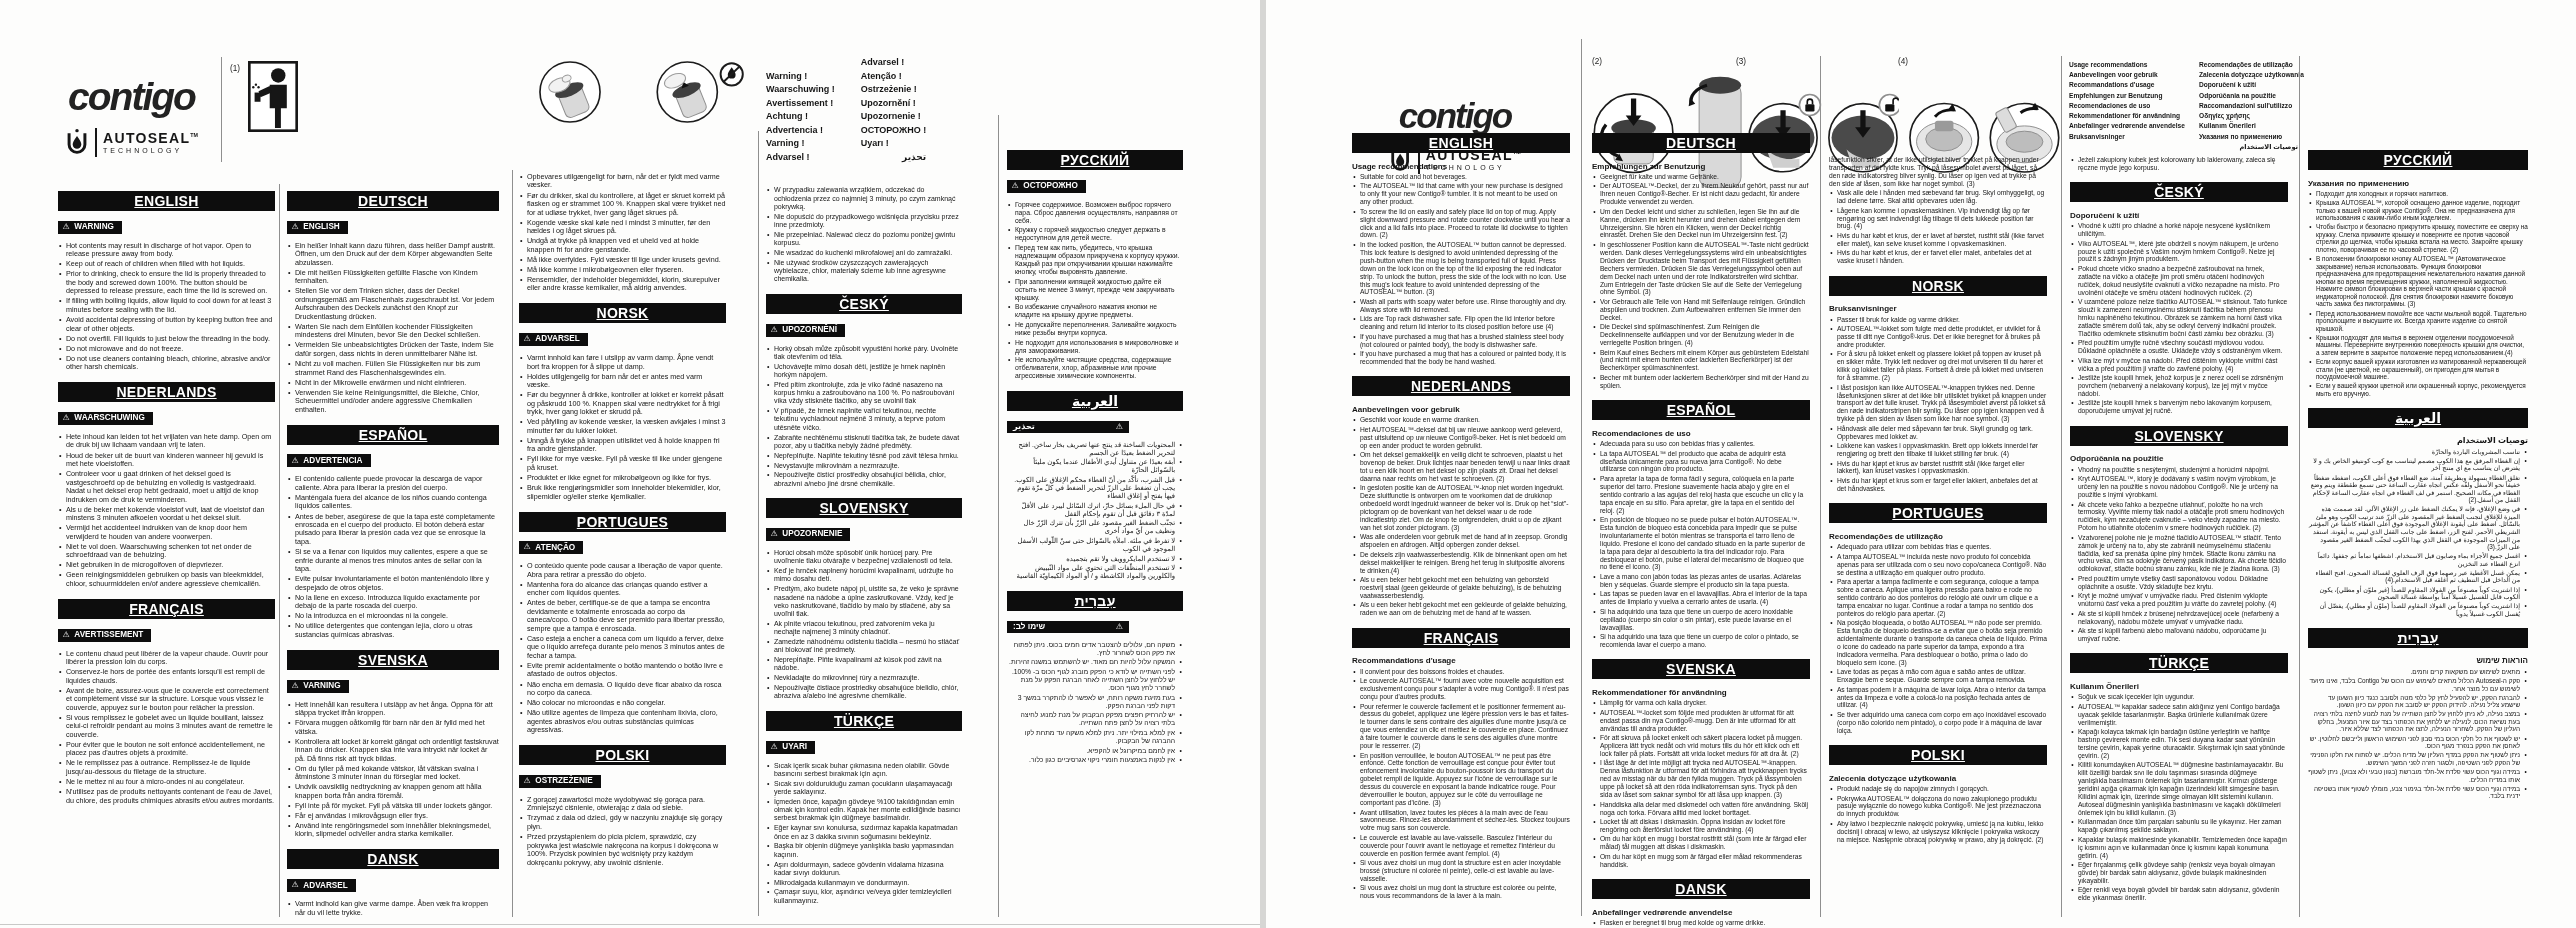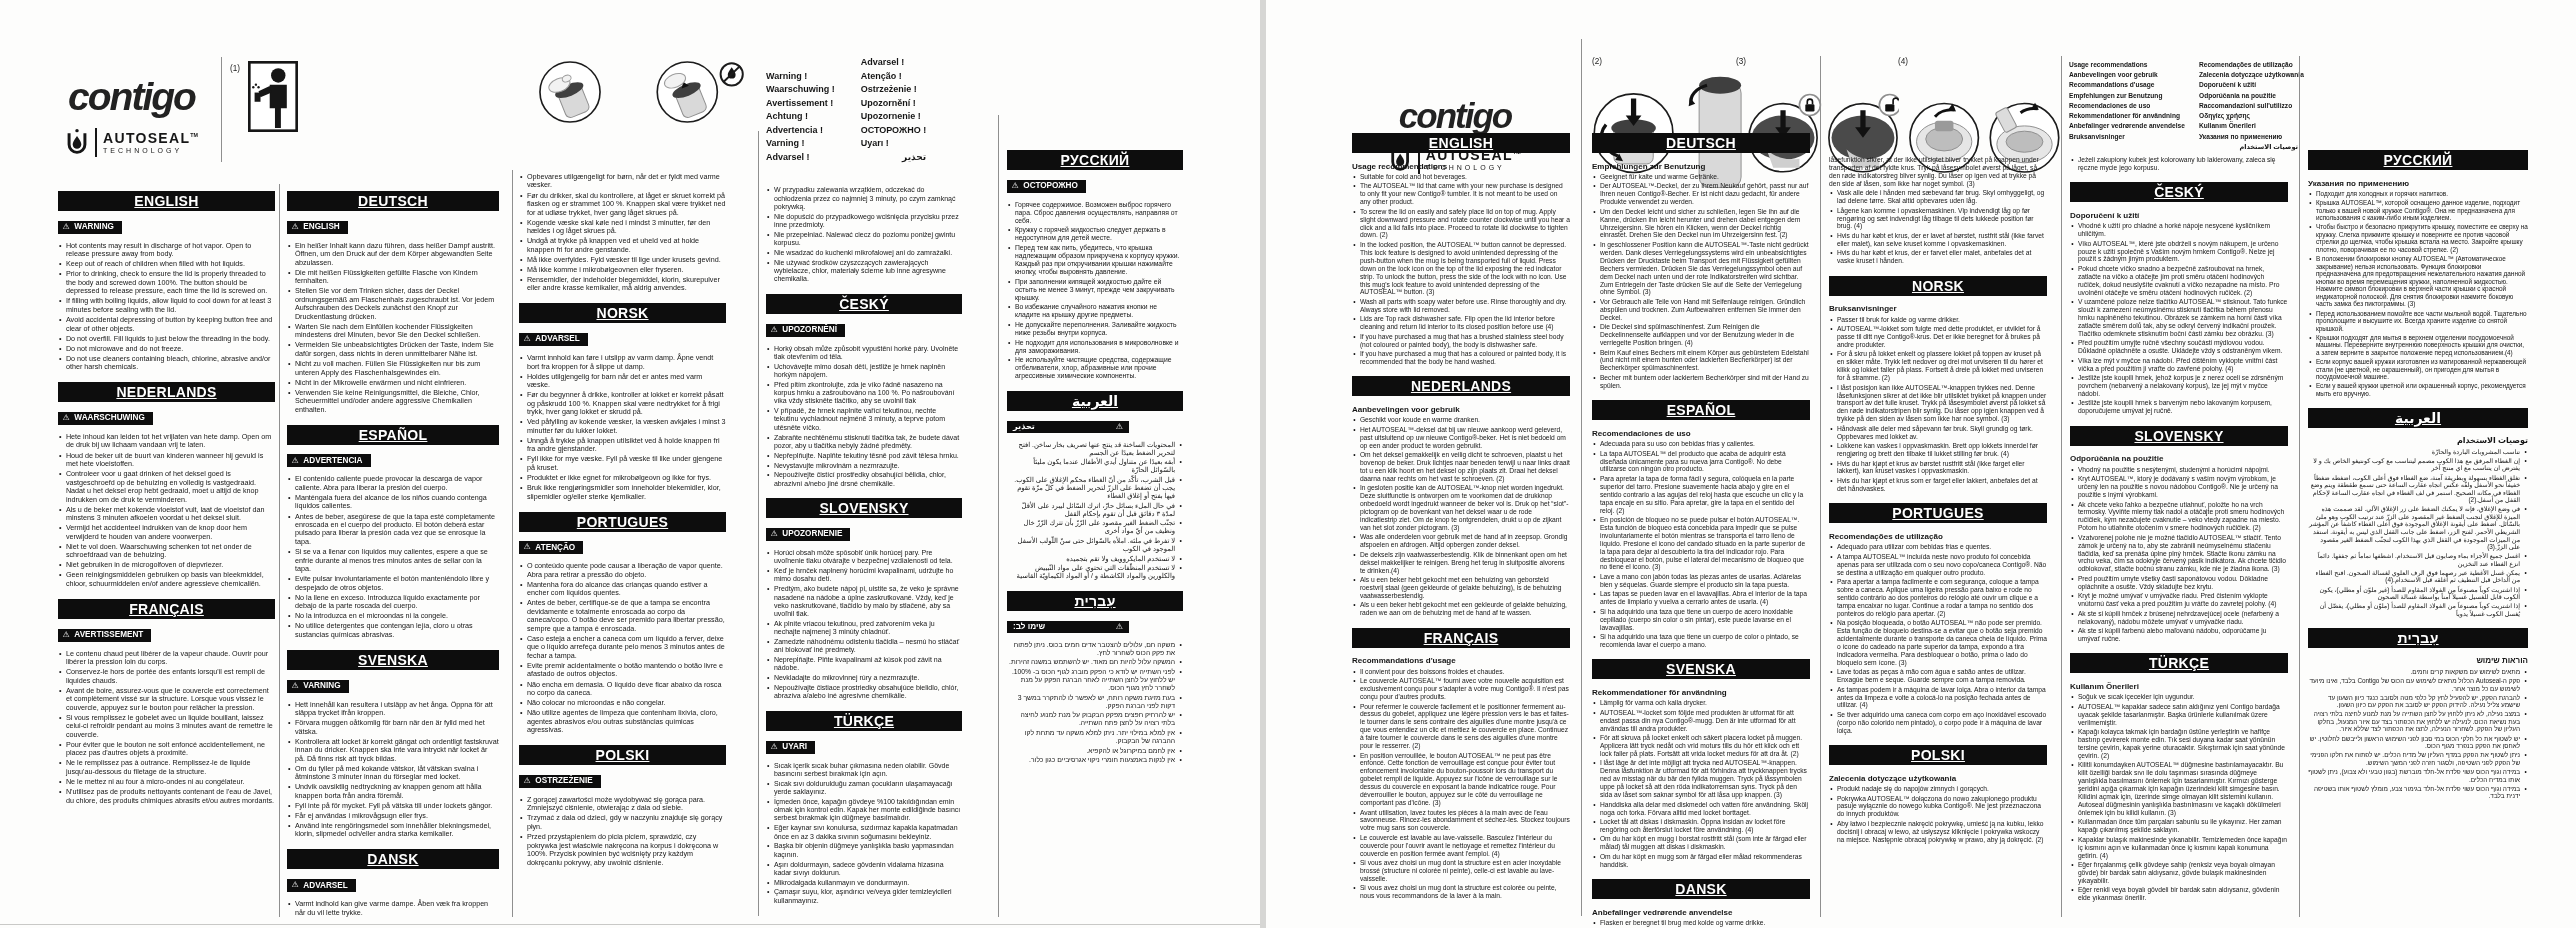--- a/index.html
+++ b/index.html
@@ -351,21 +351,21 @@
           <div class="bl">
             <span class="d">•</span>
             <span class="tx">Warten Sie nach dem Einfüllen kochender Flüssigkeiten mindestens drei Minuten, bevor Sie den Deckel schließen.</span>
           </div>
           <div class="bl">
             <span class="d">•</span>
             <span class="tx">Vermeiden Sie unbeabsichtigtes Drücken der Taste, indem Sie dafür sorgen, dass nichts in deren unmittelbarer Nähe ist.</span>
           </div>
           <div class="bl">
             <span class="d">•</span>
-            <span class="tx">Nicht zu voll machen. Füllen Sie Flüssigkeiten nur bis zum unteren Apply des Flaschenhalsgewindes ein.</span>
+            <span class="tx">Nicht zu voll machen. Füllen Sie Flüssigkeiten nur bis zum strammet Rand des Flaschenhalsgewindes ein.</span>
           </div>
           <div class="bl">
             <span class="d">•</span>
             <span class="tx">Nicht in der Mikrowelle erwärmen und nicht einfrieren.</span>
           </div>
           <div class="bl">
             <span class="d">•</span>
             <span class="tx">Verwenden Sie keine Reinigungsmittel, die Bleiche, Chlor, Scheuermittel und/oder andere aggressive Chemikalien enthalten.</span>
           </div>
         </div><div class="bh">ESPAÑOL</div><div class="wbadge">

